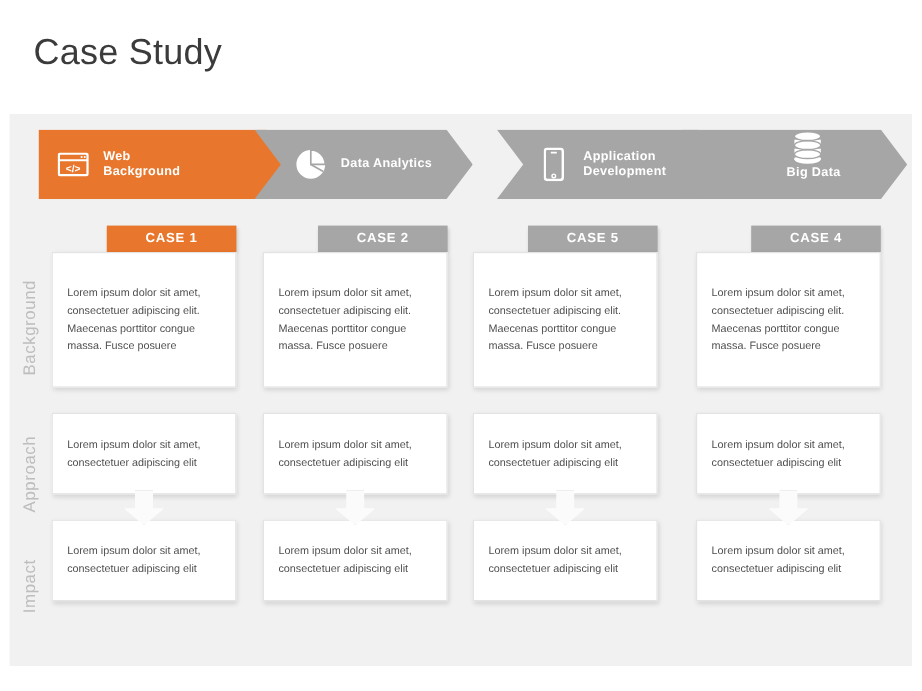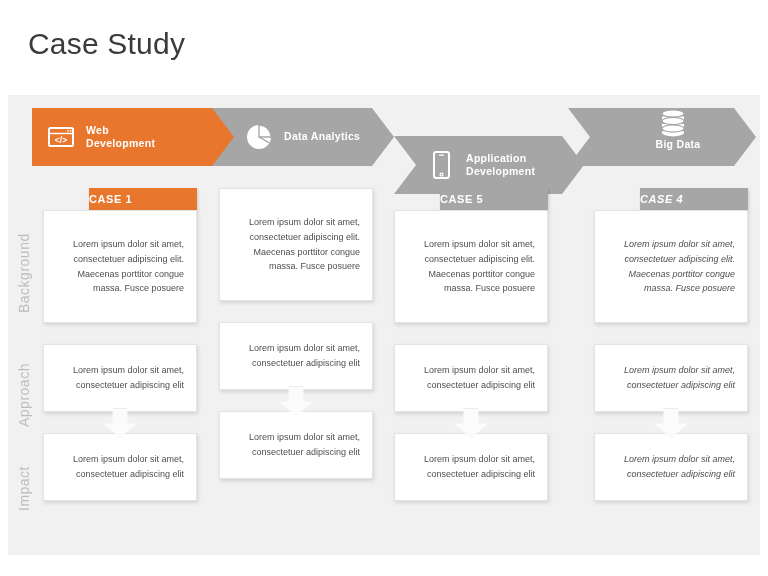--- a/index.html
+++ b/index.html
@@ -105,21 +105,21 @@
 
   
   .case-col {
     position: absolute;
     width: 154px;
   }
 
   .case-header {
     height: 22px;
     line-height: 22px;
-    text-align: left;
+    text-align: center;
     color: #ffffff;
     font-size: 11px;
     font-weight: bold;
     letter-spacing: 0.6px;
     box-shadow: 1px 2px 3px rgba(0,0,0,0.16);
     margin-left: 46px;
   }
   .case-header.accent { background: #e8762c; }
   .case-header.muted  { background: #a6a6a6; }
 
@@ -130,21 +130,21 @@
     display: flex;
     align-items: center;
     justify-content: center;
     padding: 6px 12px;
   }
 
   .card-text {
     font-size: 9px;
     line-height: 1.62;
     color: #4f4f4f;
-    text-align: right;
+    text-align: left;
   }
 
   .card-background { height: 113px; }
   .card-approach   { height: 68px; }
   .card-impact     { height: 68px; }
 
   
   .down-arrow {
     position: absolute;
     width: 34px;
@@ -171,36 +171,36 @@
         <span class="chev-icon">
           <svg width="26" height="20" viewBox="0 0 26 20">
             <rect x="1" y="1" width="24" height="18" rx="1.5" fill="none" stroke="#ffffff" stroke-width="2"></rect>
             <line x1="1" y1="6.5" x2="25" y2="6.5" stroke="#ffffff" stroke-width="1.6"></line>
             <circle cx="20" cy="3.8" r="0.9" fill="#ffffff"></circle>
             <circle cx="22.6" cy="3.8" r="0.9" fill="#ffffff"></circle>
             <text x="13" y="16.3" font-family="'Liberation Sans',sans-serif" font-size="8.5" font-weight="bold" fill="#ffffff" text-anchor="middle">&lt;/&gt;</text>
           </svg>
         </span>
         <span class="chev-label">Web
-Development</span>
+Background</span>
       </div>
 
       <div class="chevron muted with-notch" style="left:180px; width:182px;">
         <span class="chev-icon">
           <svg width="26" height="26" viewBox="0 0 26 26">
             <path d="M13 13 L13 1 A12 12 0 0 1 25 13 Z" fill="#ffffff"></path>
             <path d="M13 13 L25 13 A12 12 0 1 1 13 1 Z" fill="#ffffff"></path>
             <path d="M13 13 L13 1 A12 12 0 0 1 25 13 Z" fill="none" stroke="#a6a6a6" stroke-width="1.4"></path>
             <line x1="13" y1="13" x2="23.4" y2="18.9" stroke="#a6a6a6" stroke-width="1.4"></line>
           </svg>
         </span>
         <span class="chev-label">Data Analytics</span>
       </div>
 
-      <div class="chevron muted with-notch" style="left:362px; width:190px;margin-top:28px;">
+      <div class="chevron muted with-notch" style="left:382px; width:190px;">
         <span class="chev-icon">
           <svg width="17" height="28" viewBox="0 0 17 28">
             <rect x="1" y="1" width="15" height="26" rx="2.2" fill="none" stroke="#ffffff" stroke-width="2"></rect>
             <line x1="6" y1="4.2" x2="11" y2="4.2" stroke="#ffffff" stroke-width="1.3"></line>
             <circle cx="8.5" cy="23.6" r="1.5" fill="none" stroke="#ffffff" stroke-width="1.2"></circle>
           </svg>
         </span>
         <span class="chev-label">Application
 Development</span>
       </div>
@@ -240,20 +240,21 @@
       </div>
       <div style="position:relative; height:21px;">
         <div class="down-arrow" style="top:-4px;"></div>
       </div>
       <div class="card card-impact">
         <div class="card-text">Lorem ipsum dolor sit amet, consectetuer adipiscing elit</div>
       </div>
     </div>
 
     <div class="case-col" style="left:211px; top:93px;">
+      <div class="case-header muted">CASE 2</div>
       <div class="card card-background">
         <div class="card-text">Lorem ipsum dolor sit amet, consectetuer adipiscing elit. Maecenas porttitor congue massa. Fusce posuere</div>
       </div>
       <div style="height:21px;"></div>
       <div class="card card-approach">
         <div class="card-text">Lorem ipsum dolor sit amet, consectetuer adipiscing elit</div>
       </div>
       <div style="position:relative; height:21px;">
         <div class="down-arrow" style="top:-4px;"></div>
       </div>
@@ -272,21 +273,21 @@
         <div class="card-text">Lorem ipsum dolor sit amet, consectetuer adipiscing elit</div>
       </div>
       <div style="position:relative; height:21px;">
         <div class="down-arrow" style="top:-4px;"></div>
       </div>
       <div class="card card-impact">
         <div class="card-text">Lorem ipsum dolor sit amet, consectetuer adipiscing elit</div>
       </div>
     </div>
 
-    <div class="case-col" style="left:586px; top:93px;font-style:italic;">
+    <div class="case-col" style="left:572px; top:93px;">
       <div class="case-header muted">CASE 4</div>
       <div class="card card-background">
         <div class="card-text">Lorem ipsum dolor sit amet, consectetuer adipiscing elit. Maecenas porttitor congue massa. Fusce posuere</div>
       </div>
       <div style="height:21px;"></div>
       <div class="card card-approach">
         <div class="card-text">Lorem ipsum dolor sit amet, consectetuer adipiscing elit</div>
       </div>
       <div style="position:relative; height:21px;">
         <div class="down-arrow" style="top:-4px;"></div>

